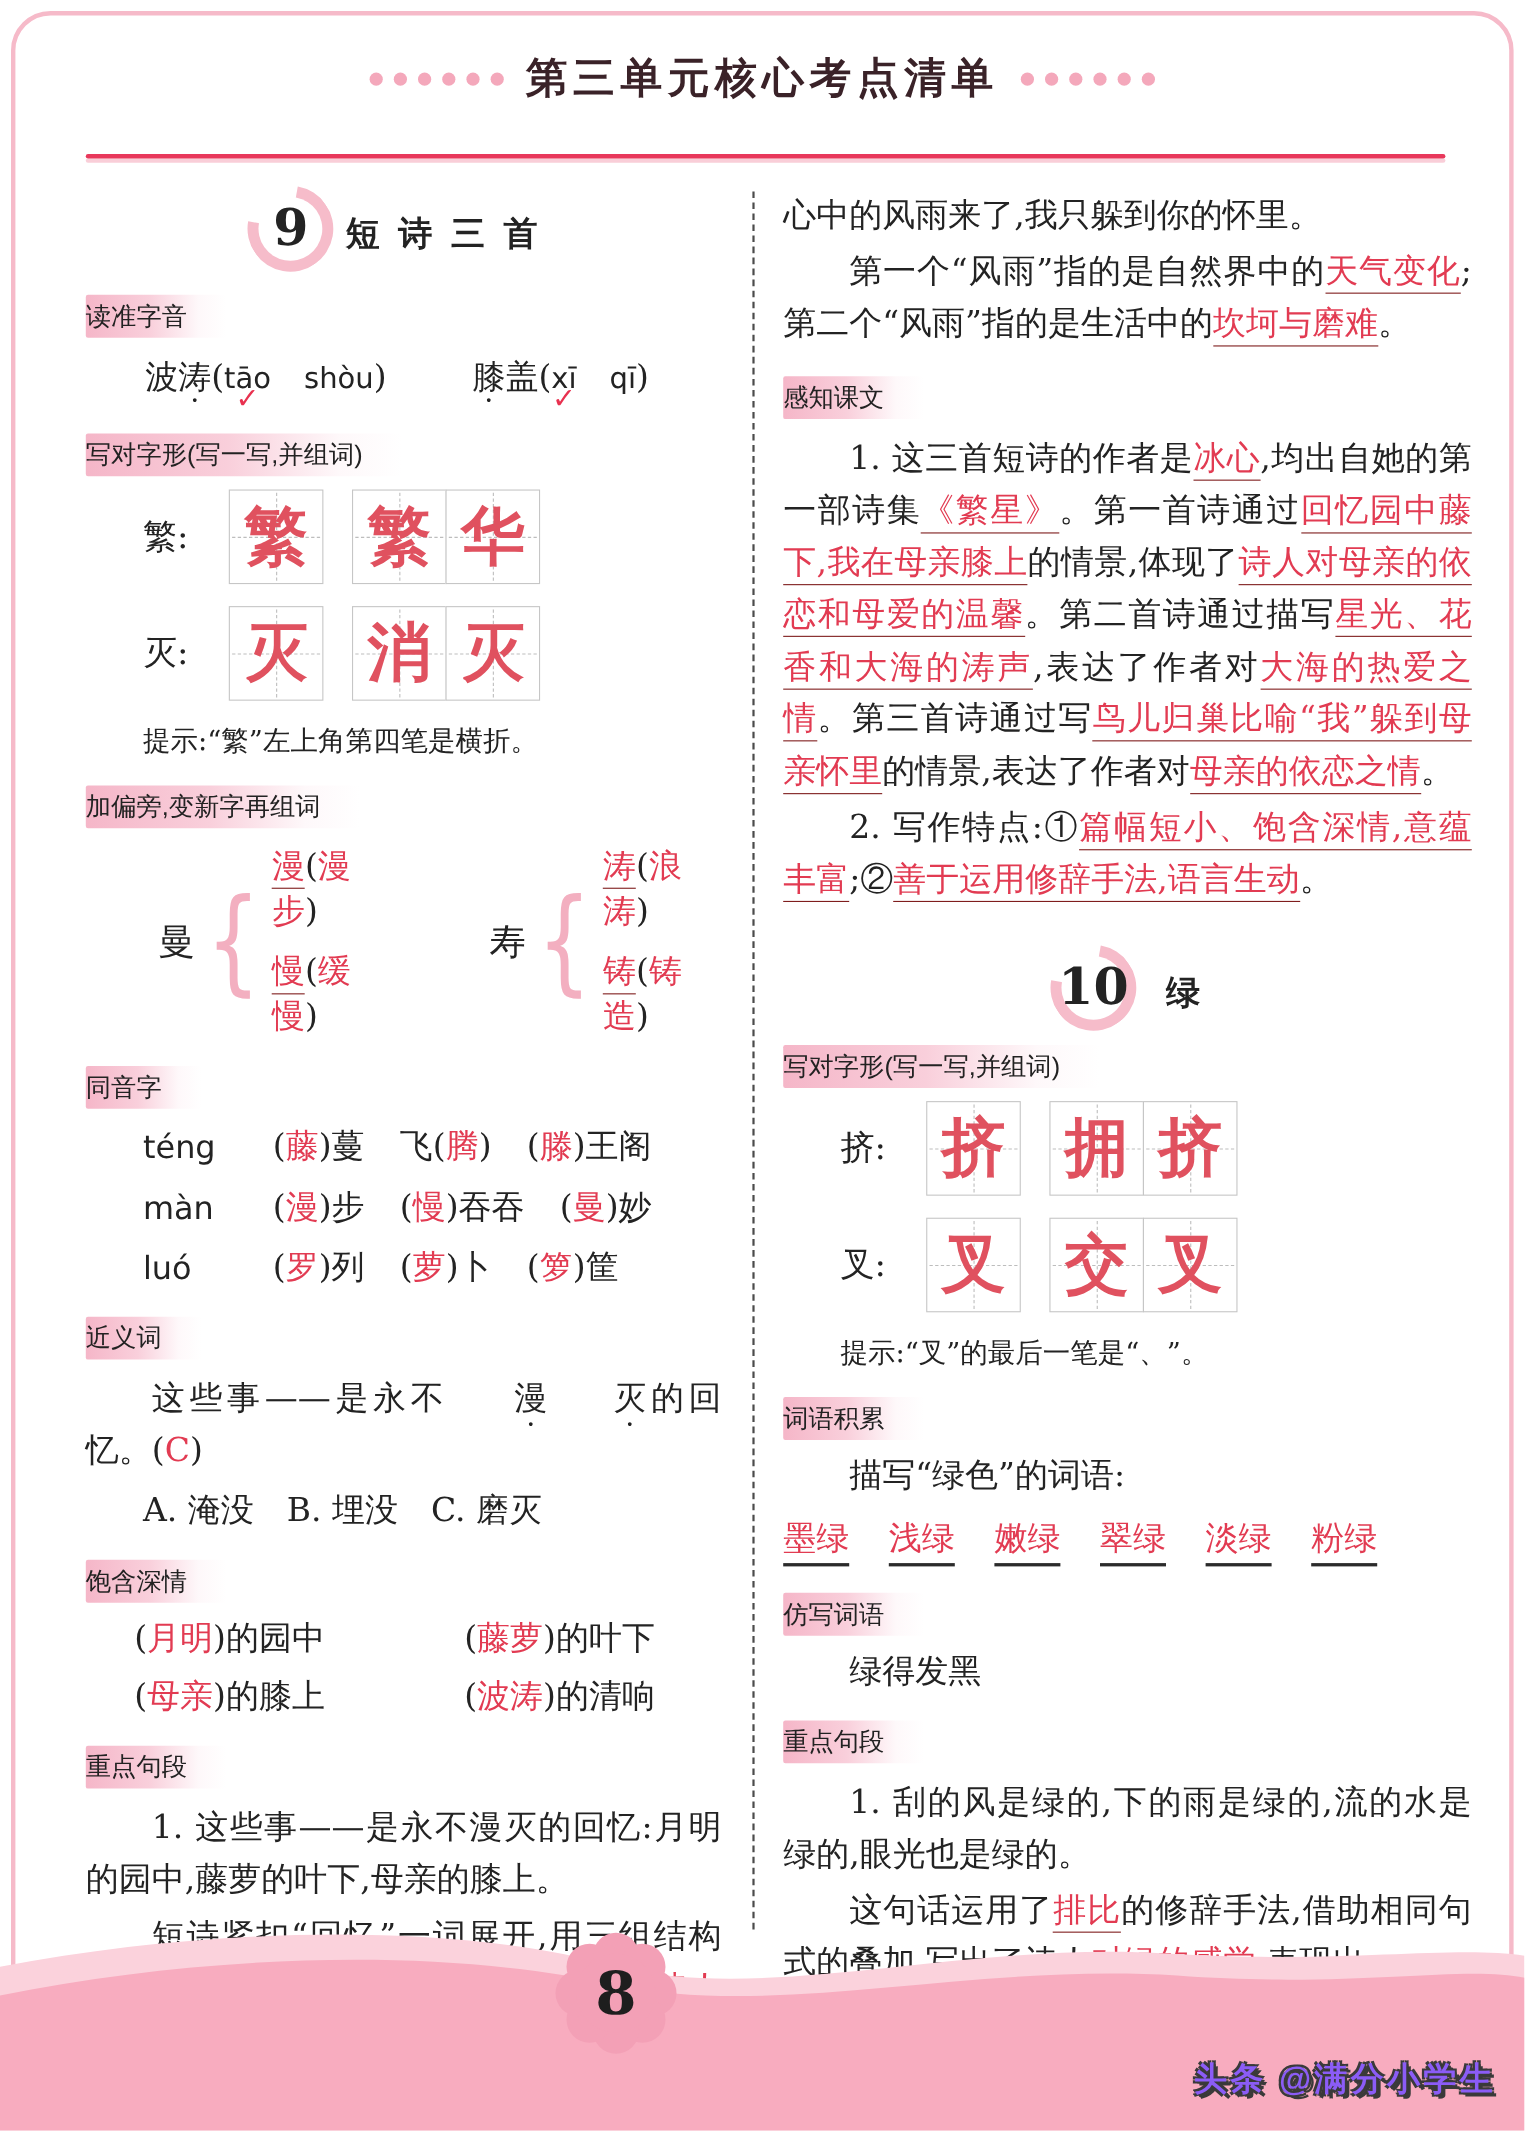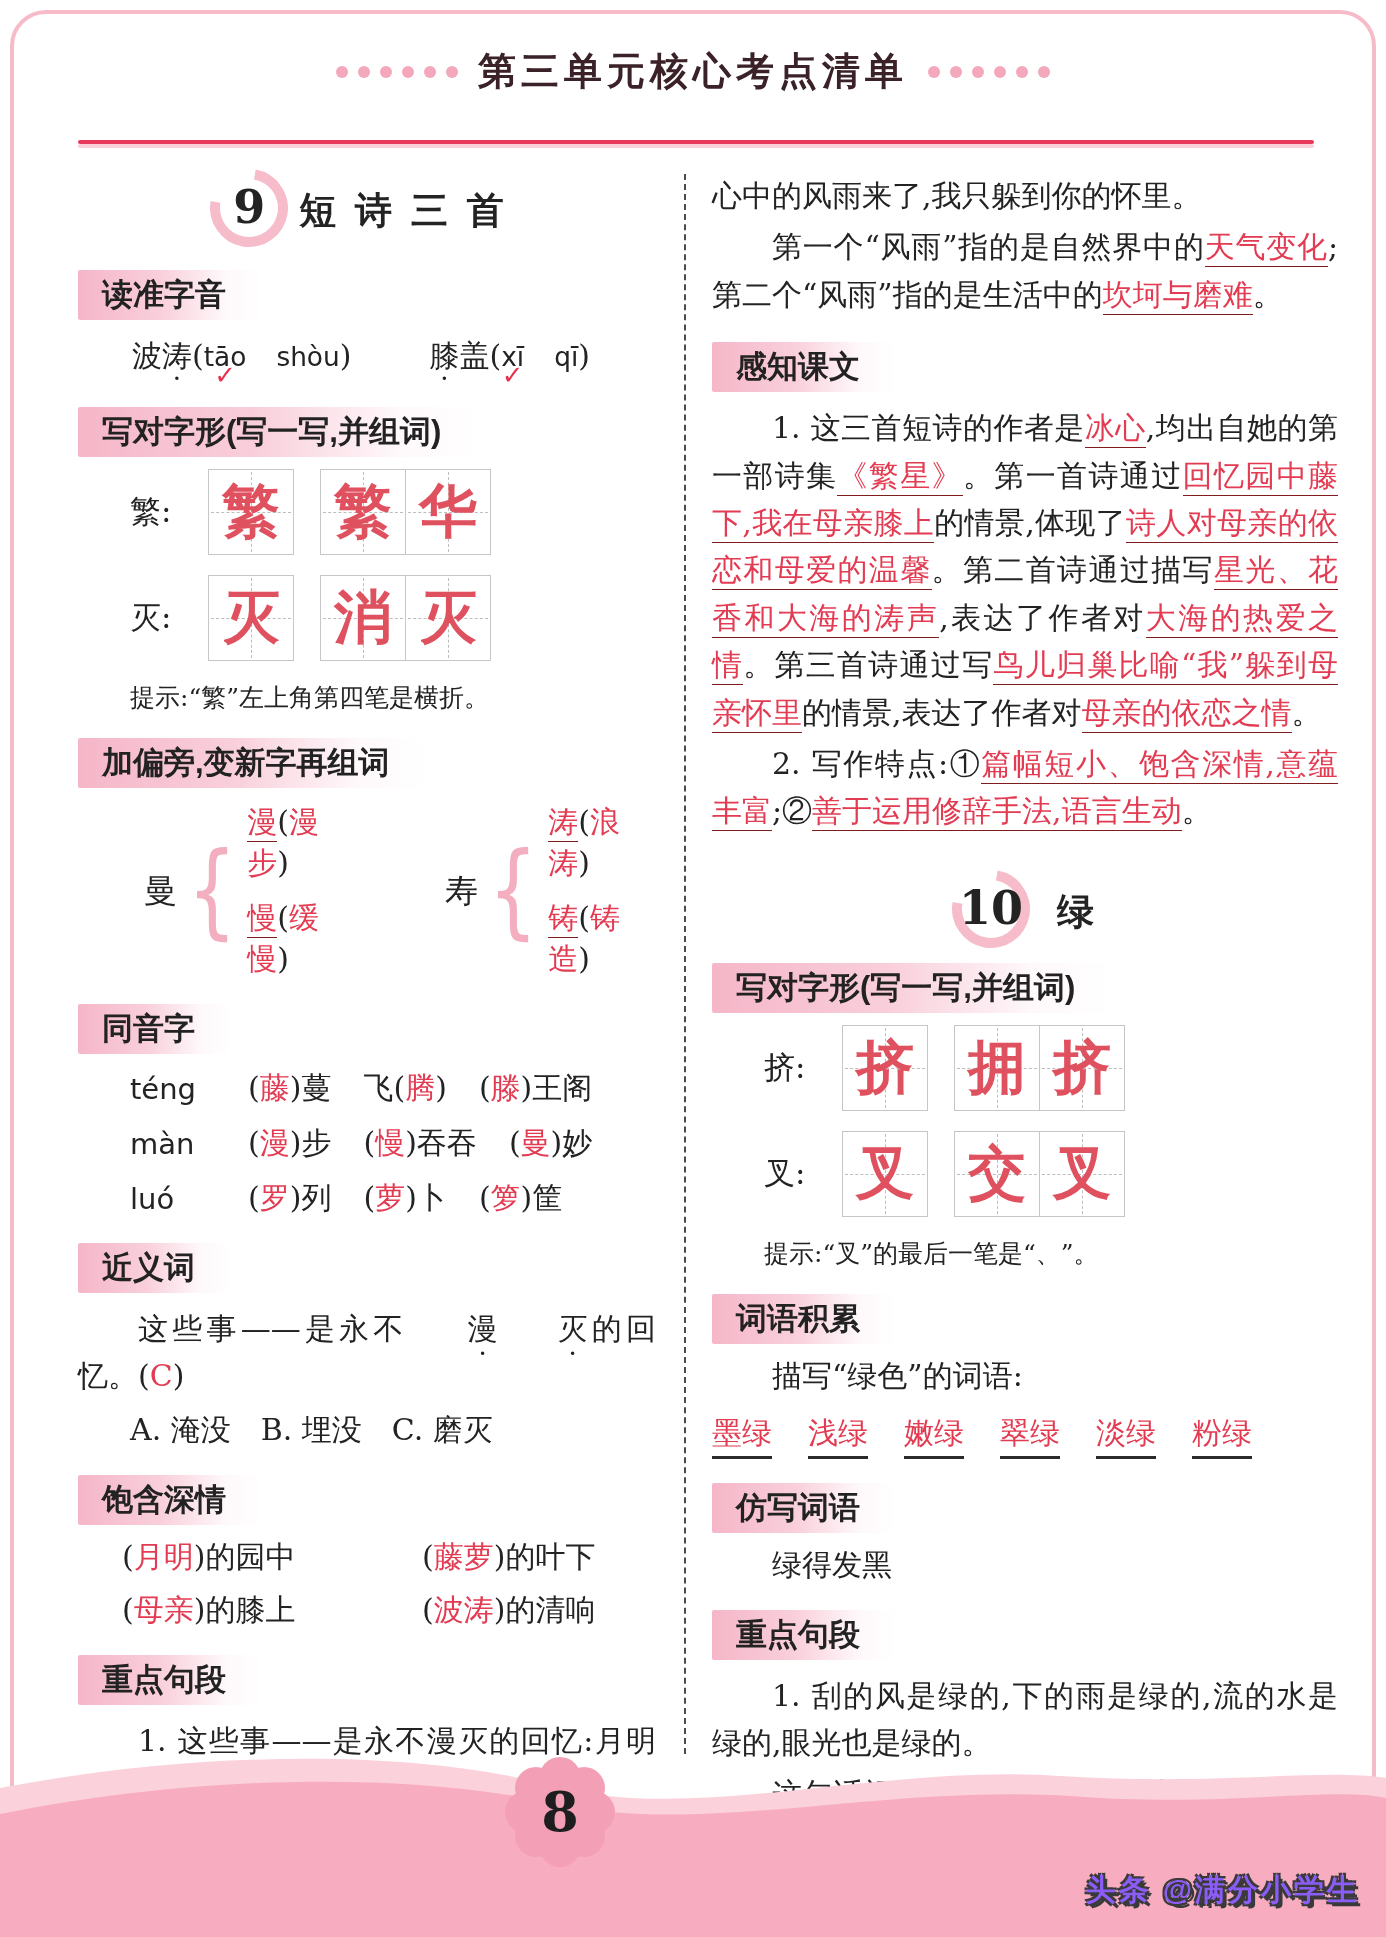--- a/index.html
+++ b/index.html
@@ -18,26 +18,26 @@
   .cols{position:absolute;top:168px;left:78px;right:48px;display:flex;z-index:2;}
   .col-l{width:578px;flex:none;}
   .divider{flex:none;width:0;border-left:2px dashed #4b4b4b;margin:6px 26px 0 28px;height:1580px;}
   .col-r{flex:1;min-width:0;}
   
   .lesson{display:flex;justify-content:center;align-items:baseline;gap:28px;margin:12px 0 34px;}
   .lesson.l10{margin-top:46px;margin-bottom:26px;}
   .lnum{position:relative;font-size:46px;font-weight:700;z-index:1;padding:0 6px;}
   .lnum::before{content:"";position:absolute;z-index:-1;left:50%;top:52%;transform:translate(-50%,-50%) rotate(-35deg);
                 width:58px;height:58px;border-radius:50%;border:10px solid #f6bcca;border-top-color:transparent;}
-  .ltitle{font-size:37px;font-weight:700;letter-spacing:3px;}
+  .ltitle{font-size:31px;font-weight:700;letter-spacing:3px;}
   
   .secwrap{margin:24px 0 12px;}
-  .sec{display:inline-block;font-family:"Liberation Sans","DejaVu Sans",sans-serif;font-weight:700;font-size:31px;
+  .sec{display:inline-block;font-family:"Liberation Sans","DejaVu Sans",sans-serif;font-weight:400;font-size:23px;
        color:#222;background:linear-gradient(90deg,#f5b6c8,#f9cfdb 45%,rgba(253,240,244,.45) 80%,rgba(255,255,255,0));
-       padding:4px 36px 4px 24px;border-radius:2px;}
+       padding:4px 36px 4px 0;border-radius:2px;}
   
   .para{font-size:30px;line-height:1.58;text-align:justify;margin:4px 0;}
   .ind{text-indent:2em;}
   .seg.r{color:#e23b52;}
   .seg.ru{color:#e23b52;border-bottom:1px solid #7f1d1d;padding-bottom:2px;}
   .seg.py{font-family:"DejaVu Sans","Liberation Sans",sans-serif;font-size:0.88em;}
   .markwrap{position:relative;display:inline-block;}
   .mark{position:absolute;left:50%;transform:translateX(-50%);line-height:1;}
   .dotmark{top:calc(100% - 12px);color:#222;font-size:26px;}
   .ckmark{top:calc(100% - 10px);color:#e8314f;font-weight:700;font-size:26px;}

